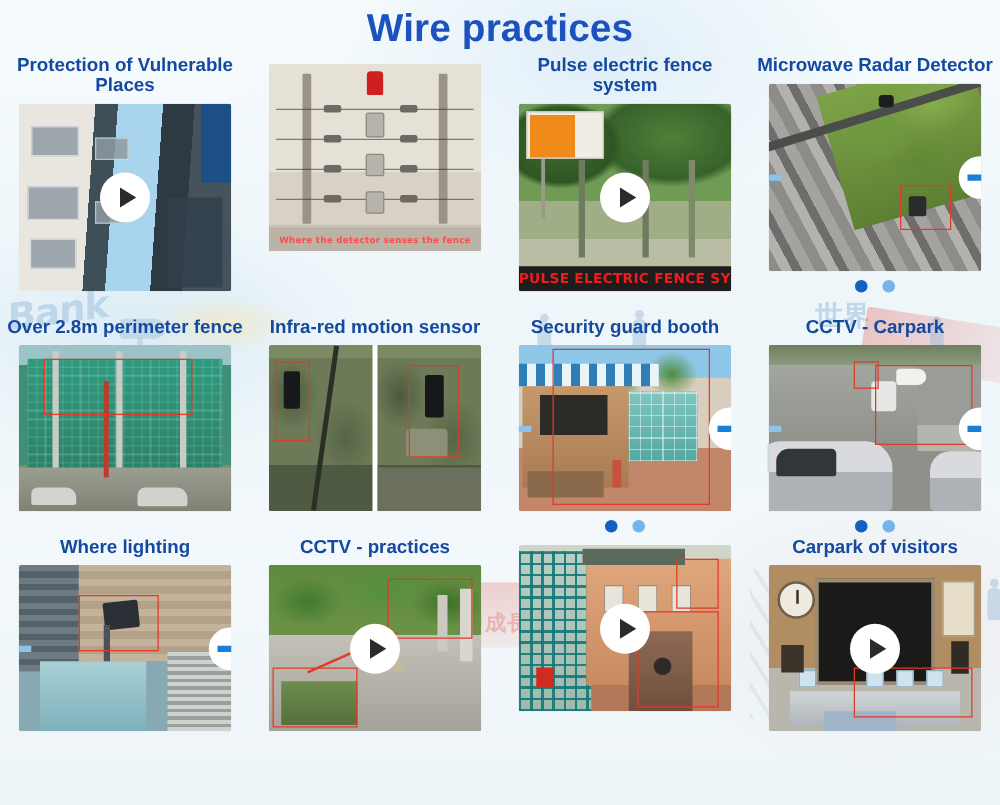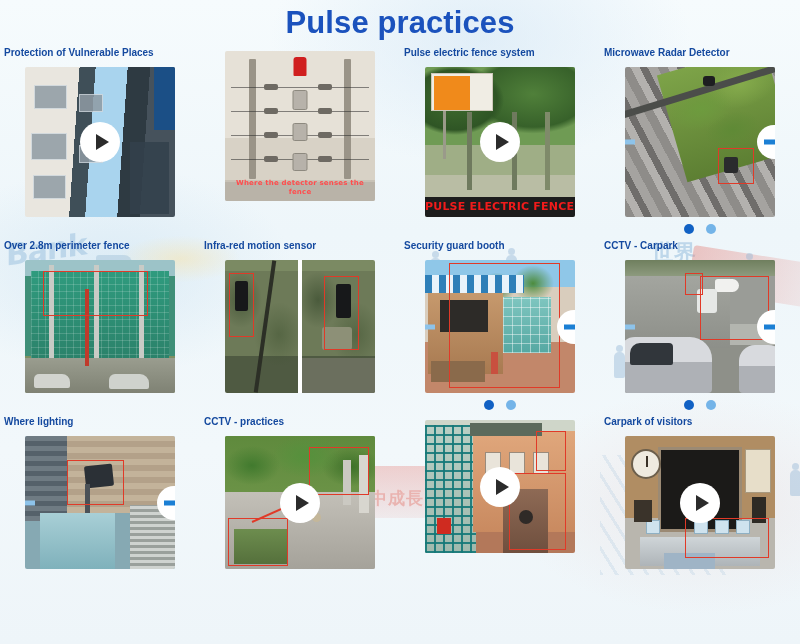--- a/index.html
+++ b/index.html
@@ -136,32 +136,32 @@
   }
   .cell {
     width: 200px;
     display: flex;
     flex-direction: column;
     align-items: center;
   }
 
   .cell-label {
     color: #14499f;
-    font-size: 10px;
+    font-size: 15px;
     font-weight: 700;
-    text-align: left;
+    text-align: center;
     line-height: 16px;
     padding: 0 4px;
     width: 100%;
   }
 
   
   .media {
     position: relative;
-    width: 150px;
+    width: 170px;
     height: 150px;
     margin-top: 6px;
     overflow: hidden;
     border-radius: 2px;
   }
   .media.h133 { height: 133px; }
 
   .photo {
     position: absolute;
     inset: 0;
@@ -511,21 +511,21 @@
   <div class="bg-cjk">愛中成長 FC</div>
   <div class="bg-stripes"></div>
   <div class="bg-person" style="left:614px; top:352px;"></div>
   <div class="bg-person" style="left:632px; top:356px;"></div>
   <div class="bg-person" style="left:744px; top:260px;"></div>
   <div class="bg-person" style="left:790px; top:470px;"></div>
   <div class="bg-person" style="left:430px; top:258px;"></div>
   <div class="bg-person" style="left:506px; top:255px;"></div>
 </div>
 
-<div class="page-title">Pulse practices</div>
+<div class="page-title">Wire practices</div>
 
 <div id="rows">
 
   <div class="row">
 
     <div class="cell">
       <div class="cell-label">Protection of Vulnerable Places</div>
       <div class="media">
         <div class="photo p-building">
           <div class="p-sky" style="position:absolute;right:0;top:0;width:14%;height:42%;"></div>

